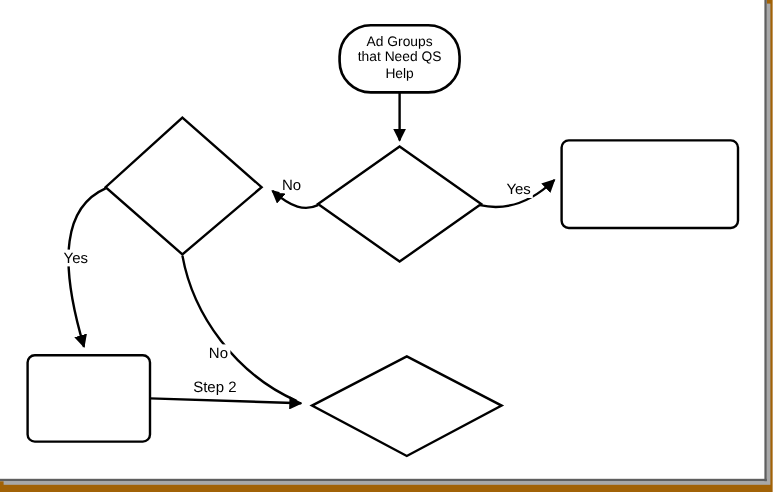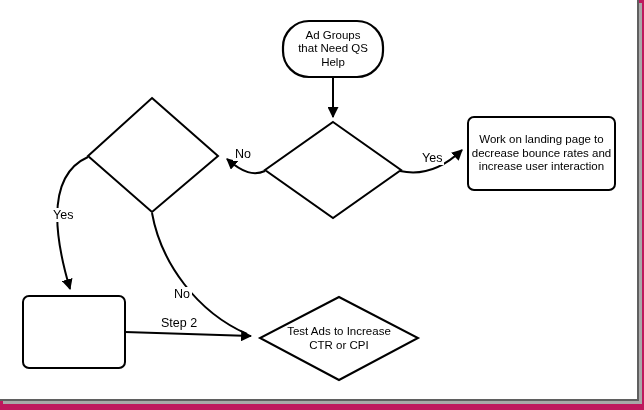--- a/index.html
+++ b/index.html
@@ -5,21 +5,21 @@
   html, body {
     margin: 0;
     padding: 0;
     background: #ffffff;
     font-family: "Liberation Sans", "DejaVu Sans", sans-serif;
   }
   .canvas {
     position: relative;
     width: 644px;
     height: 410px;
-    background: #be185d;
+    background: #a16207;
     overflow: hidden;
   }
   .frame {
     position: absolute;
     left: 0;
     top: 0;
     width: 637px;
     height: 399px;
     border-right: 2px solid #5f5f5f;
     border-bottom: 2px solid #5f5f5f;
@@ -88,28 +88,23 @@
     <path d="M152,213 C161,263 197,312 247,334" fill="none" stroke="#000000" stroke-width="2"></path>
 
     <path d="M125,332 L251,336" fill="none" stroke="#000000" stroke-width="2" marker-end="url(#arrow)"></path>
   </svg>
 
   <div class="node-text" style="left:291px; top:28px; width:84px; height:42px;">Ad Groups
 that Need QS
 Help</div>
 
 
-  <div class="node-text" style="left:471px; top:133px; width:141px; height:41px;">Work on landing page to
-decrease bounce rates and
-increase user interaction</div>
 
 
 
-  <div class="node-text" style="left:279px; top:325px; width:120px; height:28px;">Test Ads to Increase
-CTR or CPI</div>
 
   <span class="edge-label" style="left:233px; top:147px;">No</span>
 
   <span class="edge-label" style="left:420px; top:151px;">Yes</span>
 
   <span class="edge-label" style="left:51px; top:208px;">Yes</span>
 
   <span class="edge-label" style="left:172px; top:287px;">No</span>
 
   <span class="edge-label" style="left:159px; top:316px;">Step 2</span>

